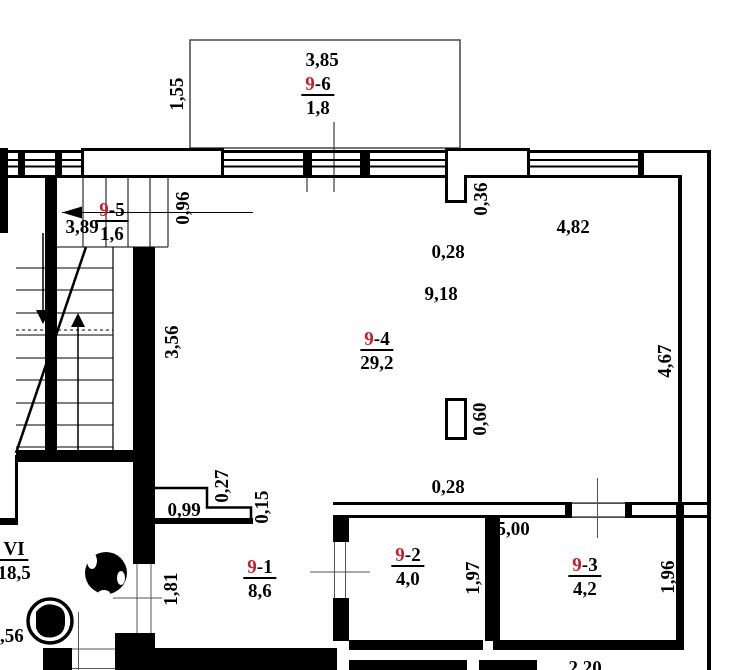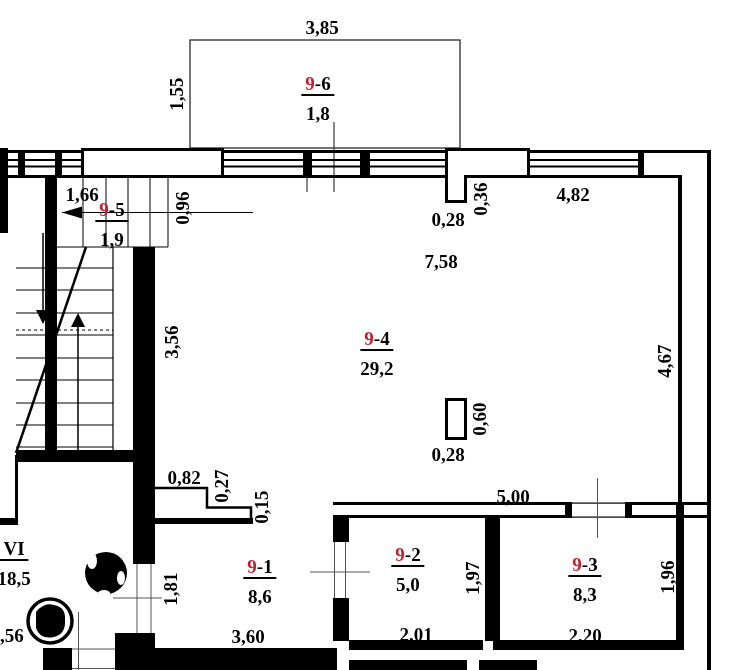--- a/index.html
+++ b/index.html
@@ -5,25 +5,25 @@
   html,body{margin:0;padding:0;background:#888;}
   #plan{
     position:relative;width:741px;height:670px;background:#ffffff;
     overflow:hidden;font-family:"Liberation Serif","DejaVu Serif",serif;
   }
   #plan svg{position:absolute;left:0;top:0;}
   .dim,.vdim,.room,.cutlbl{
     position:absolute;font-weight:bold;font-size:19px;color:#000;
     white-space:nowrap;line-height:1;z-index:5;
   }
-  .dim{transform:translate(-50%,-50%);}
+  .dim{transform:translate(-50%,-50%);margin-top:32px;}
   .vdim{transform:translate(-50%,-50%) rotate(-90deg);}
   .room{transform:translateX(-50%);text-align:center;}
   .room .rnum{display:inline-block;border-bottom:2.5px solid #000;padding:0 4px 1px 4px;}
-  .room .rarea{display:block;padding-top:8px;}
+  .room .rarea{display:block;padding-top:2px;}
   .red{color:#c81e2d;}
   .cutlbl{text-align:right;}
 </style>
 </head>
 <body>
 
 <div id="plan">
 
   <svg width="741" height="670" viewBox="0 0 741 670">
 
@@ -170,51 +170,51 @@
       <polygon points="62,212.5 82,206.5 82,218.5" fill="#000"></polygon>
     </g>
   </svg>
 
   <div class="room" style="left:318px;top:74px">
     <span class="rnum"><span class="red">9</span><span>-6</span></span>
     <span class="rarea">1,8</span>
   </div>
   <div class="room" style="left:112px;top:200px">
     <span class="rnum"><span class="red">9</span><span>-5</span></span>
-    <span class="rarea">1,9</span>
+    <span class="rarea">1,6</span>
   </div>
   <div class="room" style="left:377px;top:329px">
     <span class="rnum"><span class="red">9</span><span>-4</span></span>
     <span class="rarea">29,2</span>
   </div>
   <div class="room" style="left:260px;top:557px">
     <span class="rnum"><span class="red">9</span><span>-1</span></span>
     <span class="rarea">8,6</span>
   </div>
   <div class="room" style="left:408px;top:545px">
     <span class="rnum"><span class="red">9</span><span>-2</span></span>
-    <span class="rarea">5,0</span>
+    <span class="rarea">4,0</span>
   </div>
   <div class="room" style="left:585px;top:555px">
     <span class="rnum"><span class="red">9</span><span>-3</span></span>
-    <span class="rarea">8,3</span>
+    <span class="rarea">4,2</span>
   </div>
   <div class="room" style="left:14px;top:539px">
     <span class="rnum"><span>VI</span></span>
     <span class="rarea">18,5</span>
   </div>
 
   <div class="dim" style="left:322px;top:27px">3,85</div>
-  <div class="dim" style="left:82px;top:194px">1,66</div>
+  <div class="dim" style="left:82px;top:194px">3,89</div>
   <div class="dim" style="left:448px;top:219px">0,28</div>
   <div class="dim" style="left:573px;top:194px">4,82</div>
-  <div class="dim" style="left:441px;top:261px">7,58</div>
+  <div class="dim" style="left:441px;top:261px">9,18</div>
   <div class="dim" style="left:448px;top:454px">0,28</div>
   <div class="dim" style="left:513px;top:496px">5,00</div>
-  <div class="dim" style="left:184px;top:477px">0,82</div>
+  <div class="dim" style="left:184px;top:477px">0,99</div>
   <div class="dim" style="left:248px;top:636px">3,60</div>
   <div class="dim" style="left:416px;top:634px">2,01</div>
   <div class="dim" style="left:585px;top:635px">2,20</div>
   <div class="cutlbl" style="left:0px;top:626px">,56</div>
 
   <div class="vdim" style="left:176px;top:94px">1,55</div>
   <div class="vdim" style="left:182px;top:208px">0,96</div>
   <div class="vdim" style="left:171px;top:342px">3,56</div>
   <div class="vdim" style="left:480px;top:199px">0,36</div>
   <div class="vdim" style="left:664px;top:361px">4,67</div>

